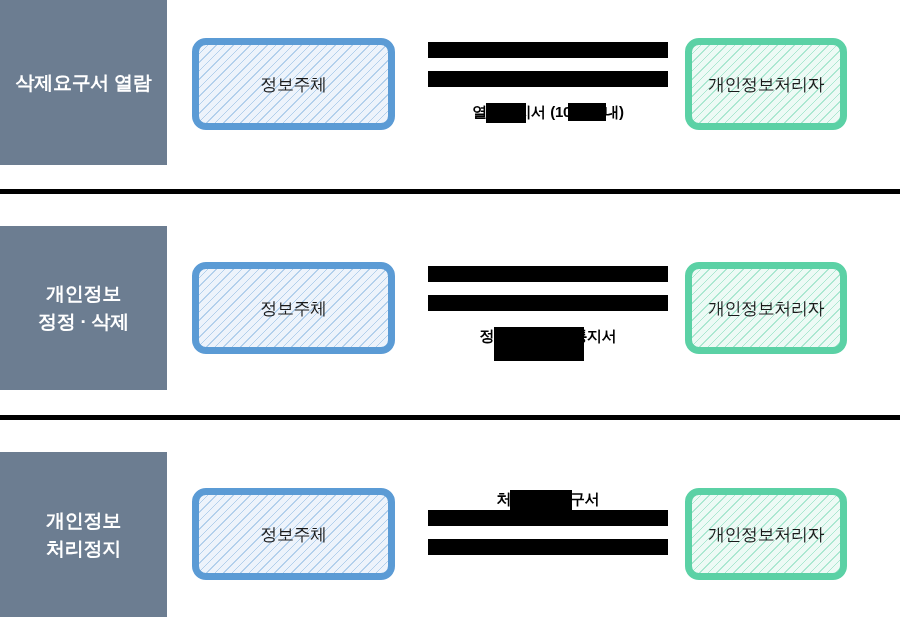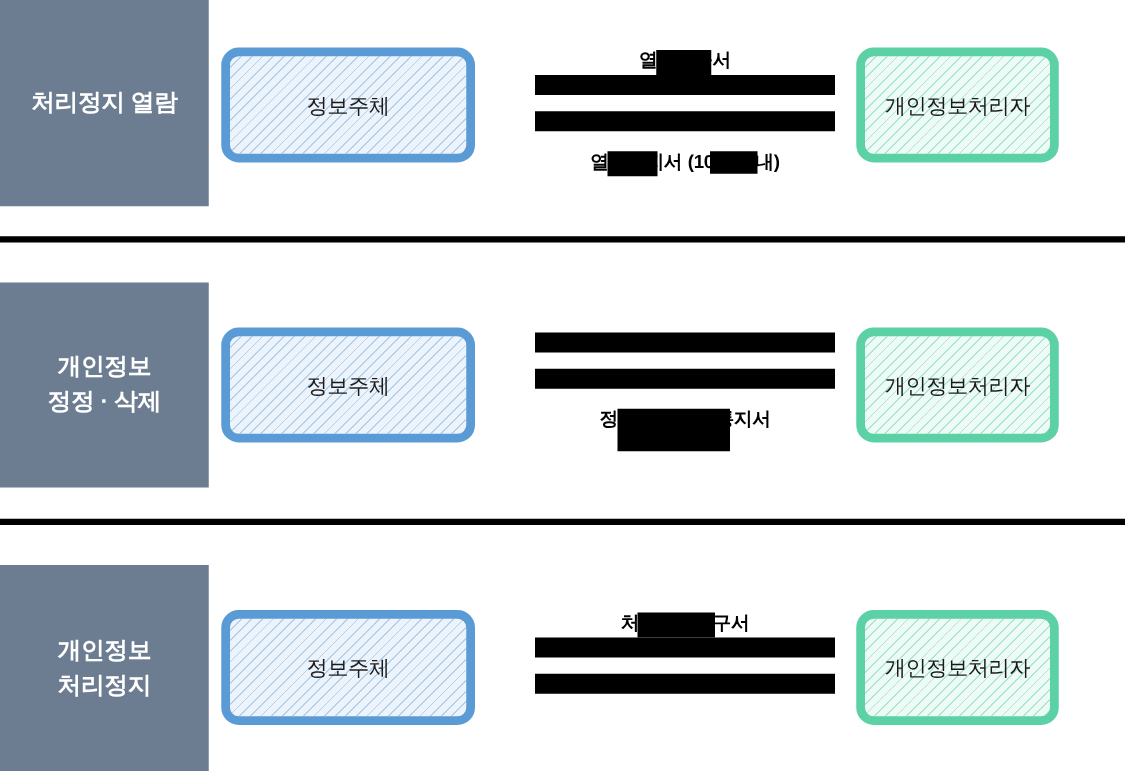--- a/index.html
+++ b/index.html
@@ -68,21 +68,21 @@
   .entity .entity-label {
     font-size: 17px;
     font-weight: 500;
     color: #1a1a1a;
     letter-spacing: -0.4px;
     position: relative;
     z-index: 2;
   }
 
   .entity-subject {
-    left: 177px;
+    left: 192px;
     width: 203px;
     height: 92px;
     border: 7px solid #5B9BD5;
     background-color: #EDF3FB;
     background-image: repeating-linear-gradient(
         135deg,
         rgba(91,155,213,0.40) 0px,
         rgba(91,155,213,0.40) 1px,
         rgba(255,255,255,0) 1px,
         rgba(255,255,255,0) 6px);
@@ -157,31 +157,28 @@
   .divider-2 { top: 415px; }
 </style>
 </head>
 <body>
 
 <div class="diagram">
 
   <div class="row row-1">
 
     <div class="cat-panel">
-      <div class="cat-label">처리정지 열람</div>
+      <div class="cat-label">삭제요구서 열람</div>
     </div>
 
     <div class="entity entity-subject">
       <span class="entity-label">정보주체</span>
     </div>
 
     <div class="flow">
-      <div class="cap-top">
-        <span class="flow-caption">열람요구서<span class="redact" style="left:14px; top:0px; width:44px; height:20px;"></span></span>
-      </div>
 
       <div class="bar"></div>
       <div class="bar-gap"></div>
       <div class="bar"></div>
 
       <div class="cap-bottom">
         <span class="flow-caption">열람통지서<span class="redact" style="left:14px; top:0px; width:40px; height:20px;"></span></span>
         <span class="flow-caption sub">(10일 이내)<span class="redact" style="left:18px; top:0px; width:38px; height:18px;"></span></span>
       </div>
     </div>

